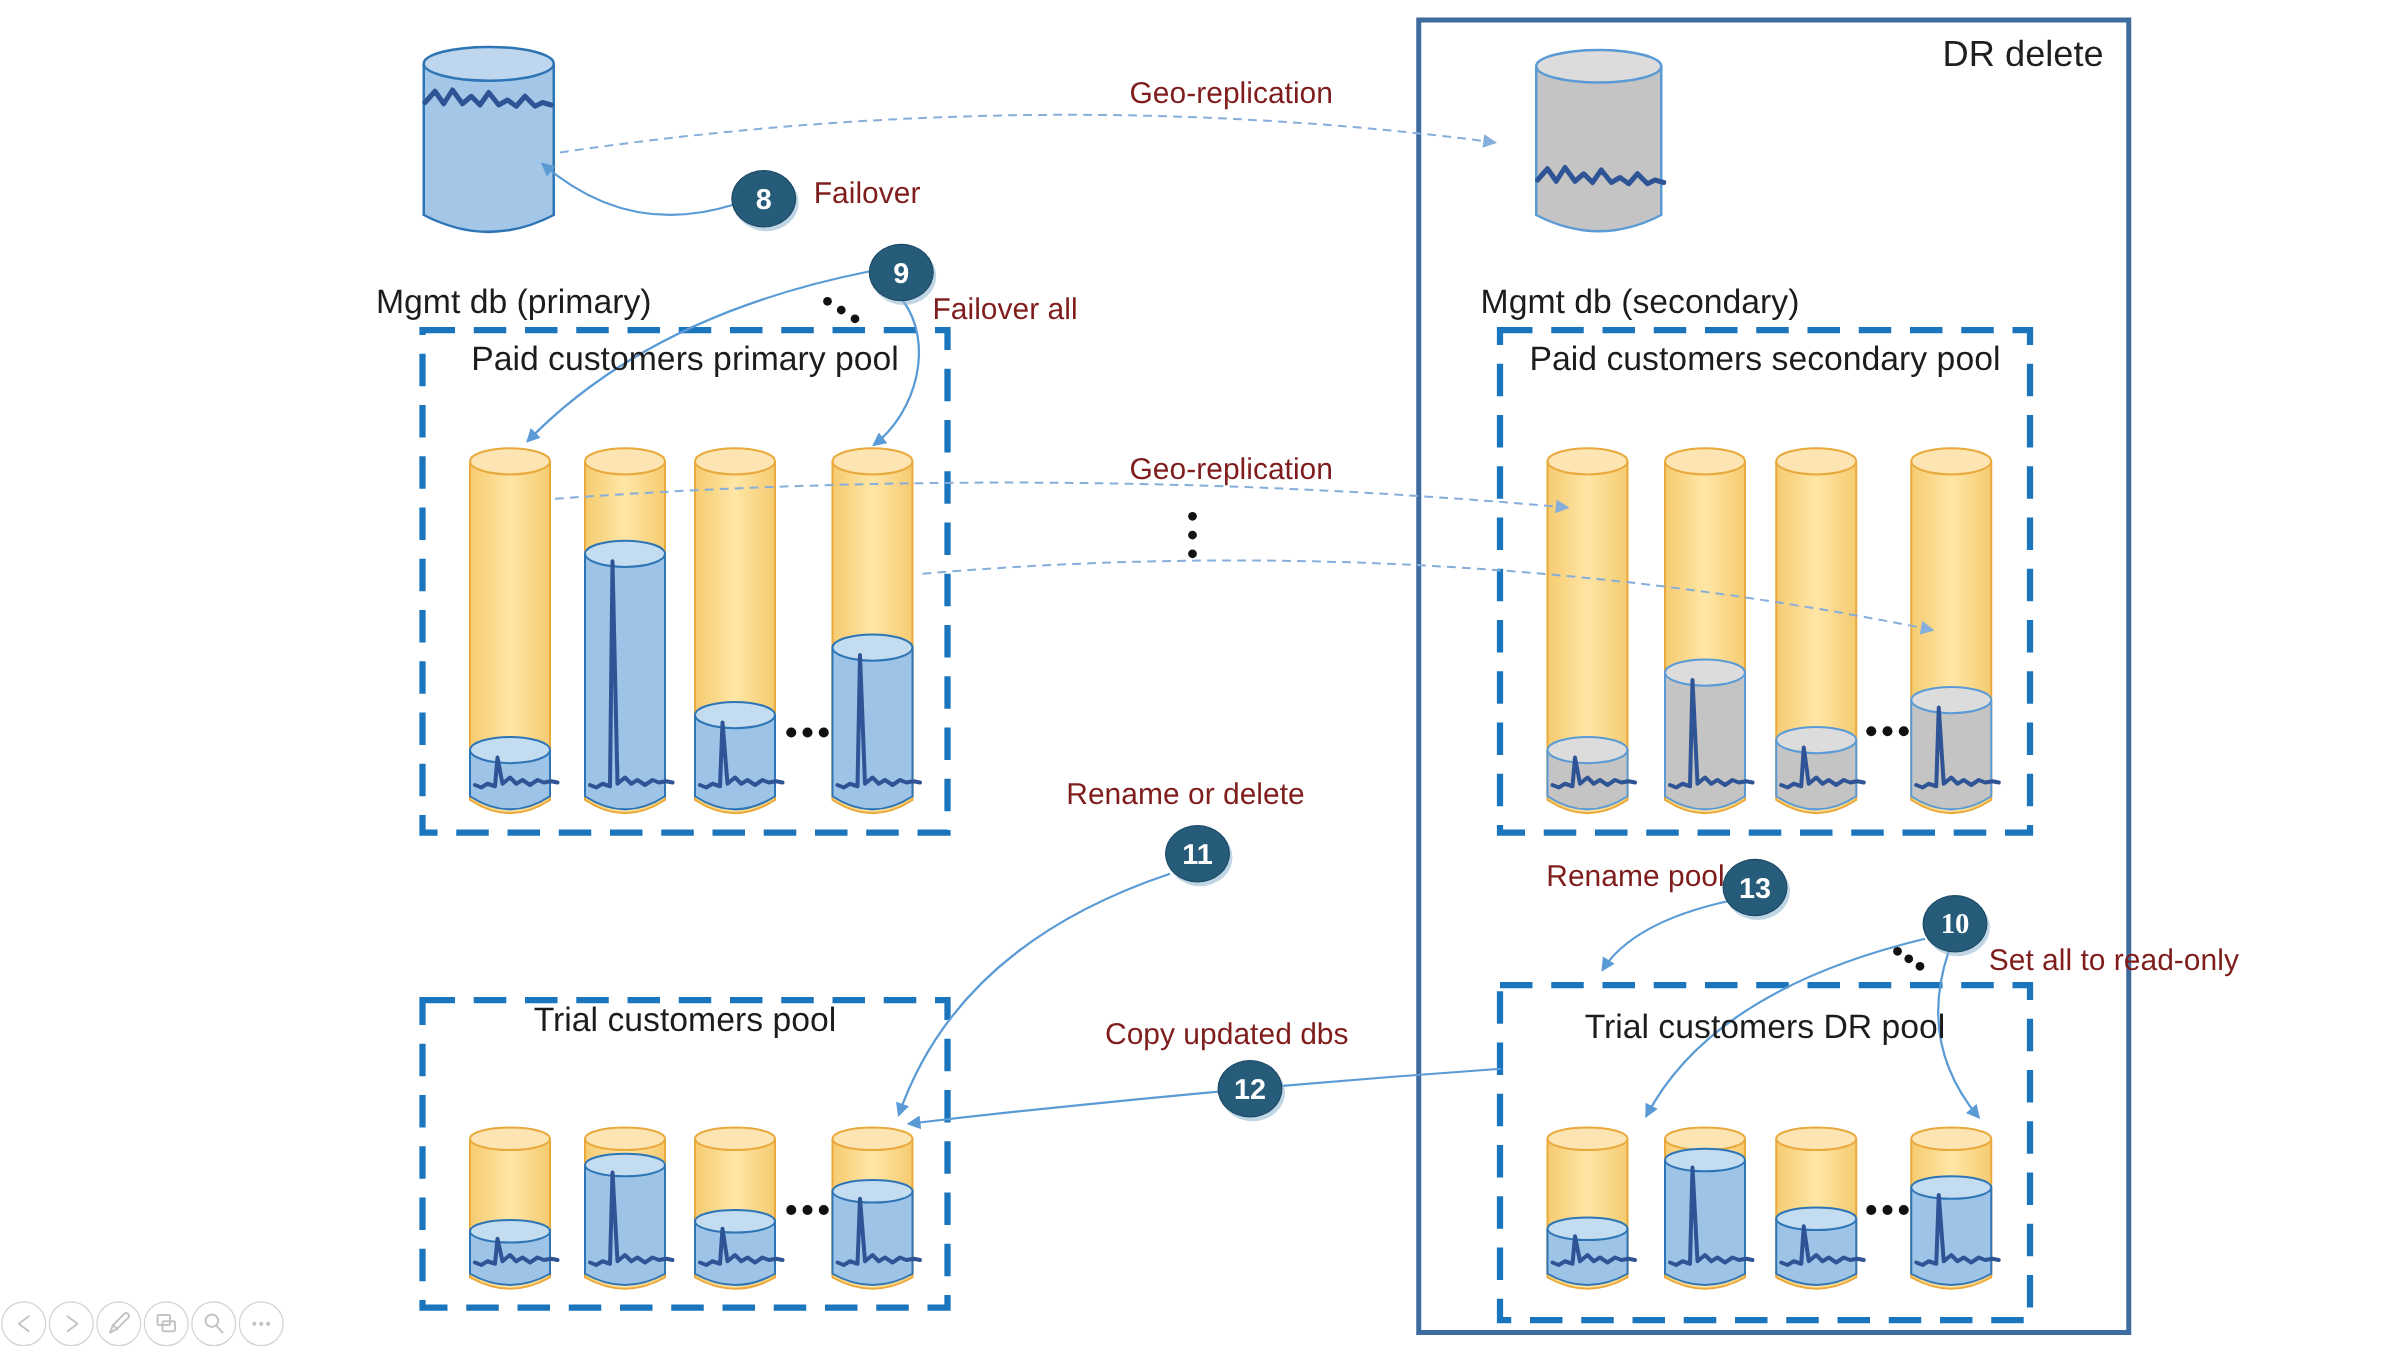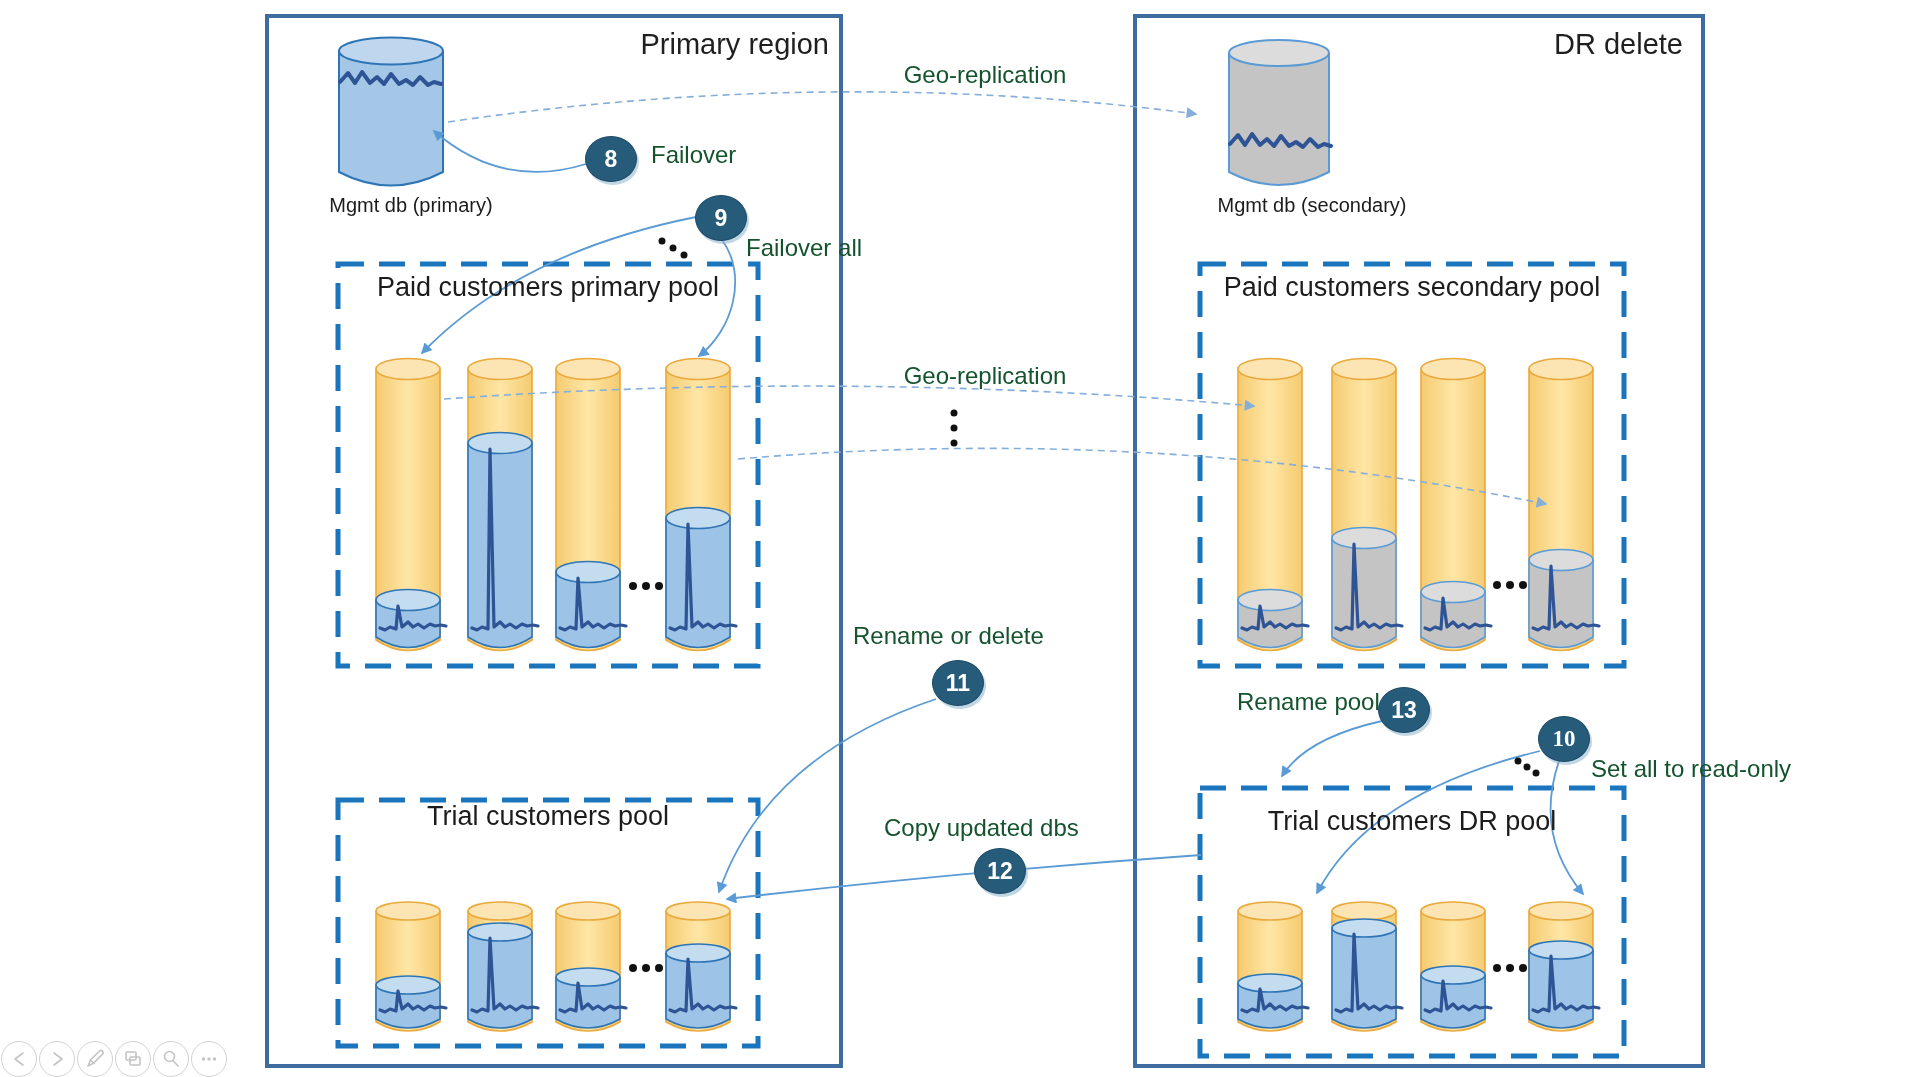--- a/index.html
+++ b/index.html
@@ -1,42 +1,39 @@
 <!DOCTYPE html>
 <html><head>
 <meta charset="utf-8">
 <style>
   html,body{margin:0;padding:0;background:#fff;}
   body{font-family:"Liberation Sans",sans-serif;color:#1e1e1e;}
   #stage{position:relative;width:1917px;height:1077px;overflow:hidden;background:#ffffff;}
   .region{position:absolute;border:4px solid #3e6c9e;box-sizing:border-box;background:transparent;}
   .region-title{position:absolute;font-size:29px;color:#1f1f1f;white-space:nowrap;}
   #shapes{position:absolute;left:0;top:0;width:1917px;height:1077px;}
-  .lbl{position:absolute;font-size:24px;color:#14532d;white-space:nowrap;}
+  .lbl{position:absolute;font-size:24px;color:#7f1d1d;white-space:nowrap;}
   .lbl.center{text-align:center;}
   .pool-title{position:absolute;font-size:27px;color:#1c1c1c;text-align:center;white-space:nowrap;}
-  .db-label{position:absolute;font-size:20px;color:#1c1c1c;text-align:center;white-space:nowrap;}
+  .db-label{position:absolute;font-size:27px;color:#1c1c1c;text-align:center;white-space:nowrap;margin-top:32px;}
   .badge{position:absolute;width:50px;height:44px;border-radius:50%;
          background:#265b7a;border:1px solid #1c4a66;
          box-shadow:2px 3px 0 rgba(142,180,205,.55);
          display:flex;align-items:center;justify-content:center;
          color:#ffffff;font-size:23px;font-weight:bold;}
   #toolbar{position:absolute;left:1px;top:1041px;display:flex;gap:2px;}
   .tbtn{width:36px;height:36px;border-radius:50%;border:1.5px solid #d2d2d2;background:#fff;
         padding:0;display:flex;align-items:center;justify-content:center;cursor:pointer;}
   .tbtn svg{display:block;}
 </style>
 </head>
 <body>
 
 <div id="stage">
 
-  <div class="region" style="left:265px;top:14px;width:578px;height:1054px;">
-    <span class="region-title" style="right:10px;top:10px;">Primary region</span>
-  </div>
   <div class="region" style="left:1133px;top:14px;width:572px;height:1054px;">
     <span class="region-title" style="right:18px;top:10px;">DR delete</span>
   </div>
 
   <svg id="shapes" xmlns="http://www.w3.org/2000/svg">
       <defs>
         <linearGradient id="yg" x1="0" y1="0" x2="1" y2="0">
           <stop offset="0" stop-color="#f5cb70"></stop>
           <stop offset="0.5" stop-color="#ffe6a6"></stop>
           <stop offset="1" stop-color="#f5cb70"></stop>

